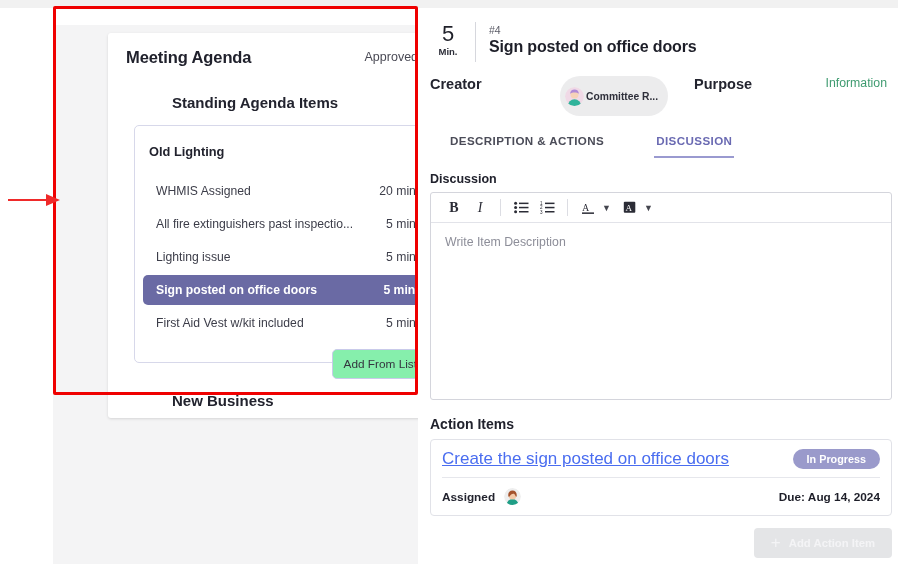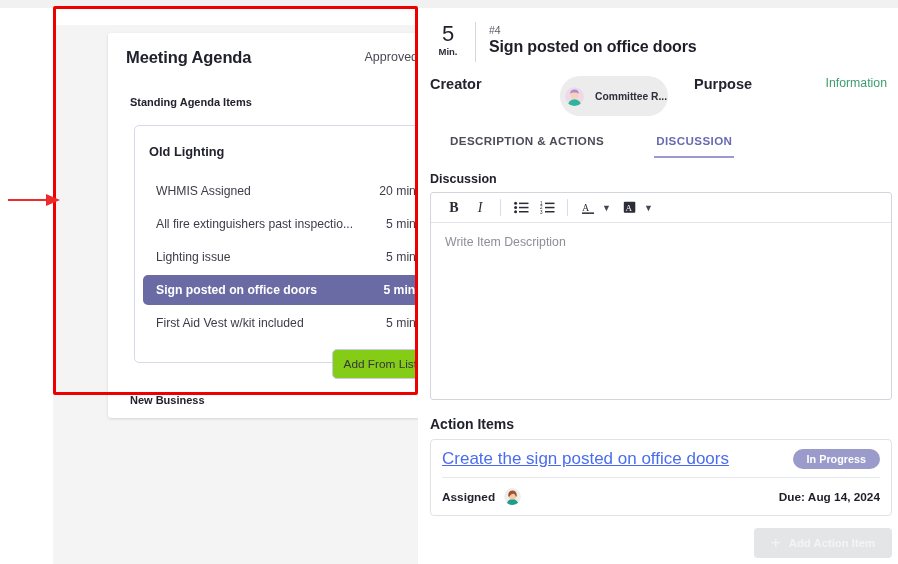--- a/index.html
+++ b/index.html
@@ -46,21 +46,21 @@
   .approved-wrap { margin-left:auto; display:flex; align-items:center; gap:10px; }
   .approved-label { font-size:12.5px; color:#4a4a55; }
   .checkbox {
     width:16px; height:16px; border:1.6px solid #9a9aa3; border-radius:2px; background:#fff;
   }
 
   .row-link {
     position:absolute; left:0; width:361px; height:38px;
     display:flex; align-items:center; padding:0 22px; cursor:pointer;
   }
-  .row-link .lbl { font-size:11px; font-weight:bold; color:#22232e; }
+  .row-link .lbl { font-size:15px; font-weight:bold; color:#22232e;margin-left:42px; }
   .chev { margin-left:auto; color:#5d5d68; font-size:15px; line-height:1; }
 
   #standing { top:50px; }
   #newbiz   { top:348px; }
 
   .group-card {
     position:absolute; left:26px; top:92px; width:310px; height:238px;
     border:1px solid #d7d8ea; border-radius:5px; background:#fff;
   }
   .group-head {
@@ -78,21 +78,21 @@
     font-size:12.2px; color:#3c3d49;
     white-space:nowrap; overflow:hidden; text-overflow:ellipsis;
     max-width:200px;
   }
   .item .dur { margin-left:auto; font-size:12.2px; color:#3c3d49; }
   .item.selected { background:#6a6aa4; }
   .item.selected .name, .item.selected .dur { color:#ffffff; font-weight:bold; }
 
   .addfrom-wrap { display:flex; justify-content:flex-end; padding:8px 14px 0 0; }
   .addfrom {
-    border:1px solid #c9caea; border-radius:5px; background:#84cc16;
+    border:1px solid #c9caea; border-radius:5px; background:#86efac;
     padding:7px 11px; font-size:11.8px; color:#34353f; cursor:pointer;
     font-family:"Liberation Sans", sans-serif;
   }
 
   
   .detail {
     position:absolute; left:418px; top:8px; width:480px; height:556px; background:#fff;
   }
   .detail-inner { padding:14px 5px 0 12px; }
 
@@ -102,21 +102,21 @@
   .mins-unit { font-size:9.5px; font-weight:bold; color:#2c2d38; margin-top:1px; }
   .hdiv { width:1px; background:#d6d7dd; height:40px; margin:0 13px 0 9px; }
   .hdr-text { padding-top:2px; }
   .hash { font-size:10.5px; color:#5a5b66; line-height:12px; }
   .item-name { font-size:16px; font-weight:bold; color:#1d1e28; margin-top:2px; letter-spacing:-.15px; }
 
   .meta-row { display:flex; height:40px; margin-top:10px; }
   .meta-label { font-size:14.5px; font-weight:bold; color:#23242f; }
   #creator-label { width:130px; }
   .chip {
-    display:inline-flex; align-items:center; gap:11px;
+    display:inline-flex; align-items:center; gap:2px;
     background:#ececed; border-radius:20px; padding:4px 12px 4px 5px;
     max-width:108px;
   }
   .chip .chip-text { font-size:10.3px; font-weight:bold; color:#2e2f3a; white-space:nowrap; }
   .avatar { width:19px; height:19px; border-radius:50%; overflow:hidden; flex:none; }
   #purpose-label { margin-left:26px; }
   .purpose-val {
     margin-left:auto; margin-right:6px;
     font-size:12.3px; color:#3f9b70;
   }

